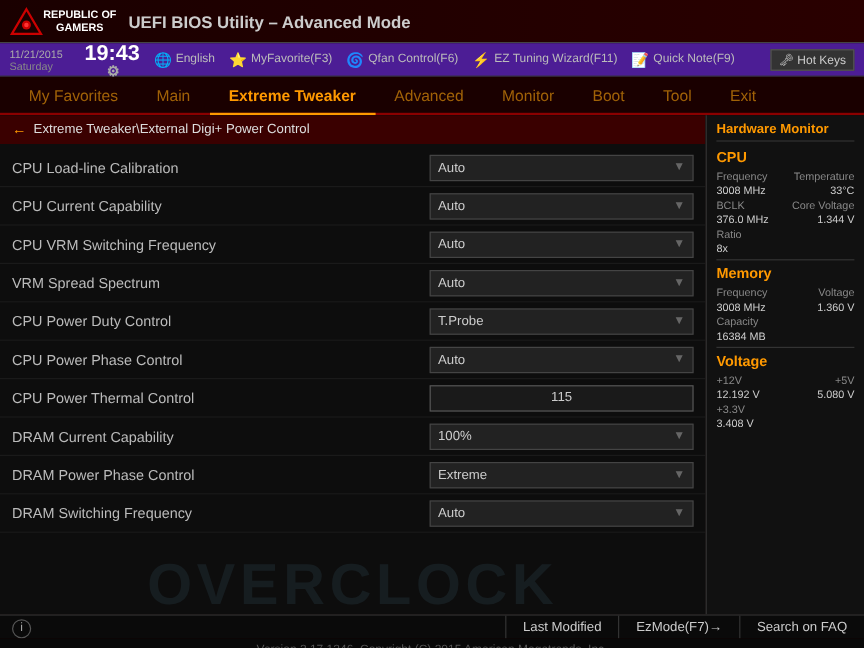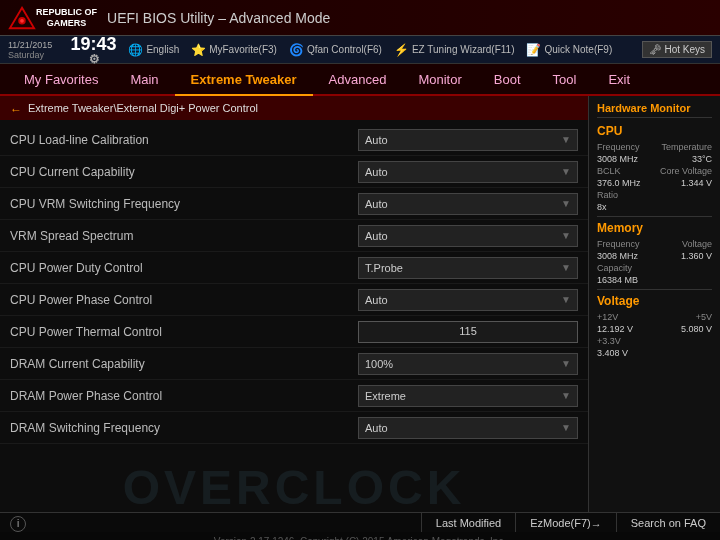--- a/index.html
+++ b/index.html
@@ -30,27 +30,27 @@
     .logo-text {
       color: #fff;
       font-size: 9px;
       line-height: 1.2;
       text-align: center;
       font-weight: bold;
     }
     .header-title {
       color: #ccc;
       font-size: 14px;
-      font-weight: normal;
+      font-weight: bold;
       flex: 1;
     }
 
     
     .topbar {
-      background: #0f172a;
+      background: #4c1d95;
       height: 28px;
       display: flex;
       align-items: center;
       padding: 0 8px;
       border-bottom: 1px solid #333;
       font-size: 11px;
       color: #bbb;
       gap: 12px;
     }
     .topbar-time {
@@ -96,21 +96,21 @@
       display: flex;
       align-items: stretch;
       border-bottom: 2px solid #8b0000;
       padding: 0 8px;
     }
     .nav-tab {
       padding: 0 16px;
       display: flex;
       align-items: center;
       font-size: 13px;
-      color: #f9a8d4;
+      color: #a16207;
       cursor: pointer;
       border-bottom: 2px solid transparent;
       margin-bottom: -2px;
       white-space: nowrap;
     }
     .nav-tab.active {
       color: #f90;
       border-bottom: 2px solid #f90;
       font-weight: bold;
     }

